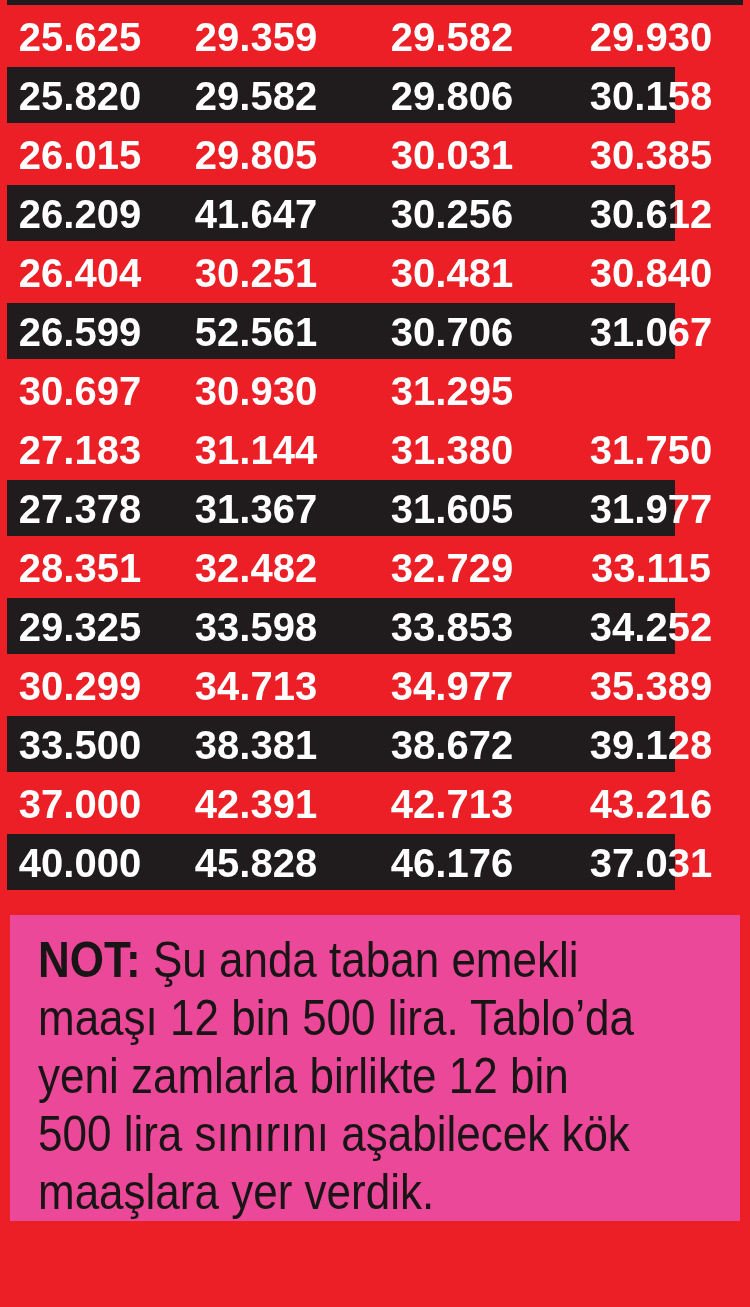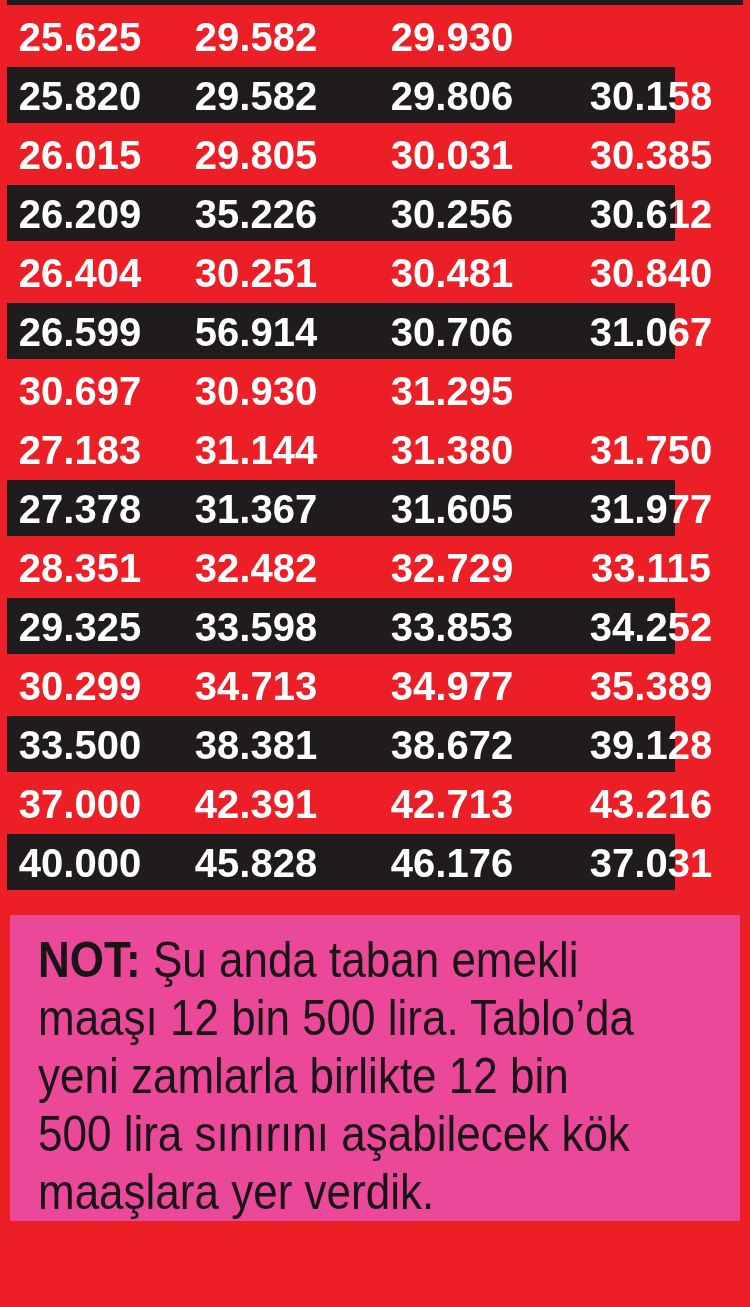--- a/index.html
+++ b/index.html
@@ -70,20 +70,21 @@
 </head>
 <body>
 
 <div class="page">
   <div class="top-strip"></div>
   <div class="salary-table">
       <div class="row red">
         <div class="row-bg"></div>
         <div class="cells">
           <div class="cell">25.625</div>
+          <div class="cell">29.359</div>
           <div class="cell">29.582</div>
           <div class="cell">29.930</div>
         </div>
       </div>
       <div class="row black">
         <div class="row-bg"></div>
         <div class="cells">
           <div class="cell">25.820</div>
           <div class="cell">29.582</div>
           <div class="cell">29.806</div>
@@ -96,39 +97,39 @@
           <div class="cell">26.015</div>
           <div class="cell">29.805</div>
           <div class="cell">30.031</div>
           <div class="cell">30.385</div>
         </div>
       </div>
       <div class="row black">
         <div class="row-bg"></div>
         <div class="cells">
           <div class="cell">26.209</div>
-          <div class="cell">35.226</div>
+          <div class="cell">41.647</div>
           <div class="cell">30.256</div>
           <div class="cell">30.612</div>
         </div>
       </div>
       <div class="row red">
         <div class="row-bg"></div>
         <div class="cells">
           <div class="cell">26.404</div>
           <div class="cell">30.251</div>
           <div class="cell">30.481</div>
           <div class="cell">30.840</div>
         </div>
       </div>
       <div class="row black">
         <div class="row-bg"></div>
         <div class="cells">
           <div class="cell">26.599</div>
-          <div class="cell">56.914</div>
+          <div class="cell">52.561</div>
           <div class="cell">30.706</div>
           <div class="cell">31.067</div>
         </div>
       </div>
       <div class="row red">
         <div class="row-bg"></div>
         <div class="cells">
           <div class="cell">30.697</div>
           <div class="cell">30.930</div>
           <div class="cell">31.295</div>

